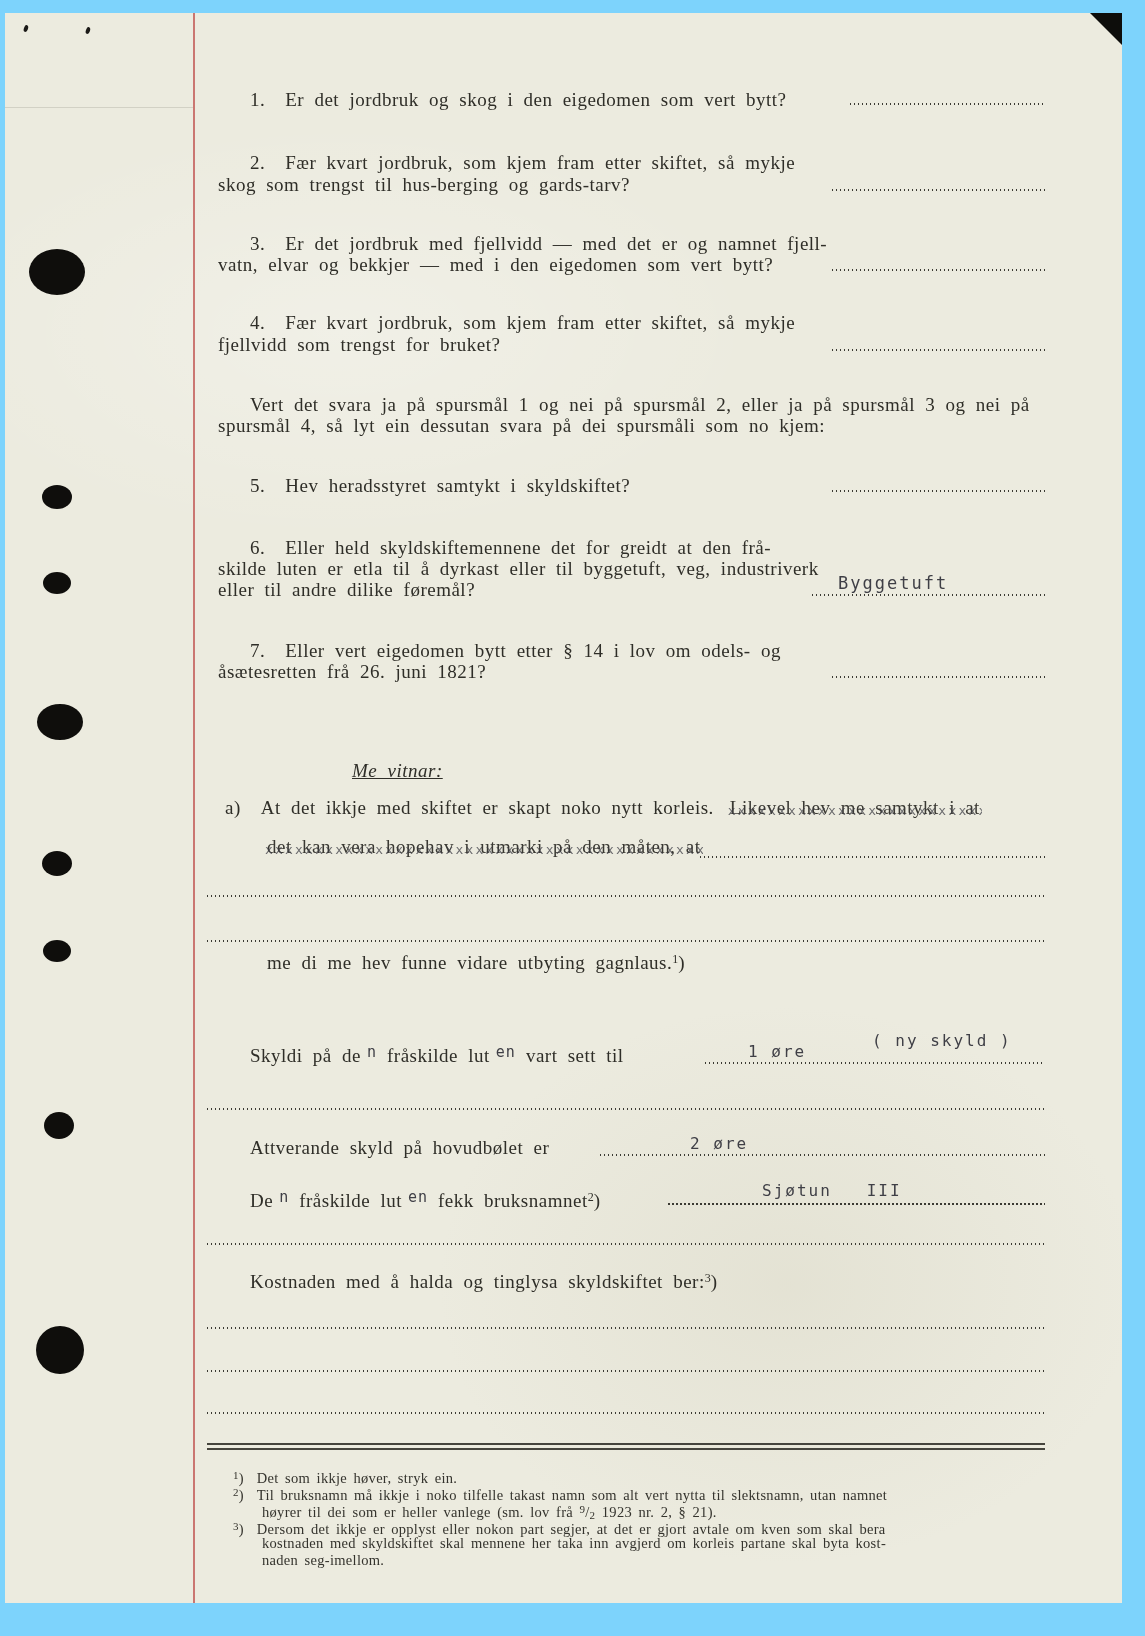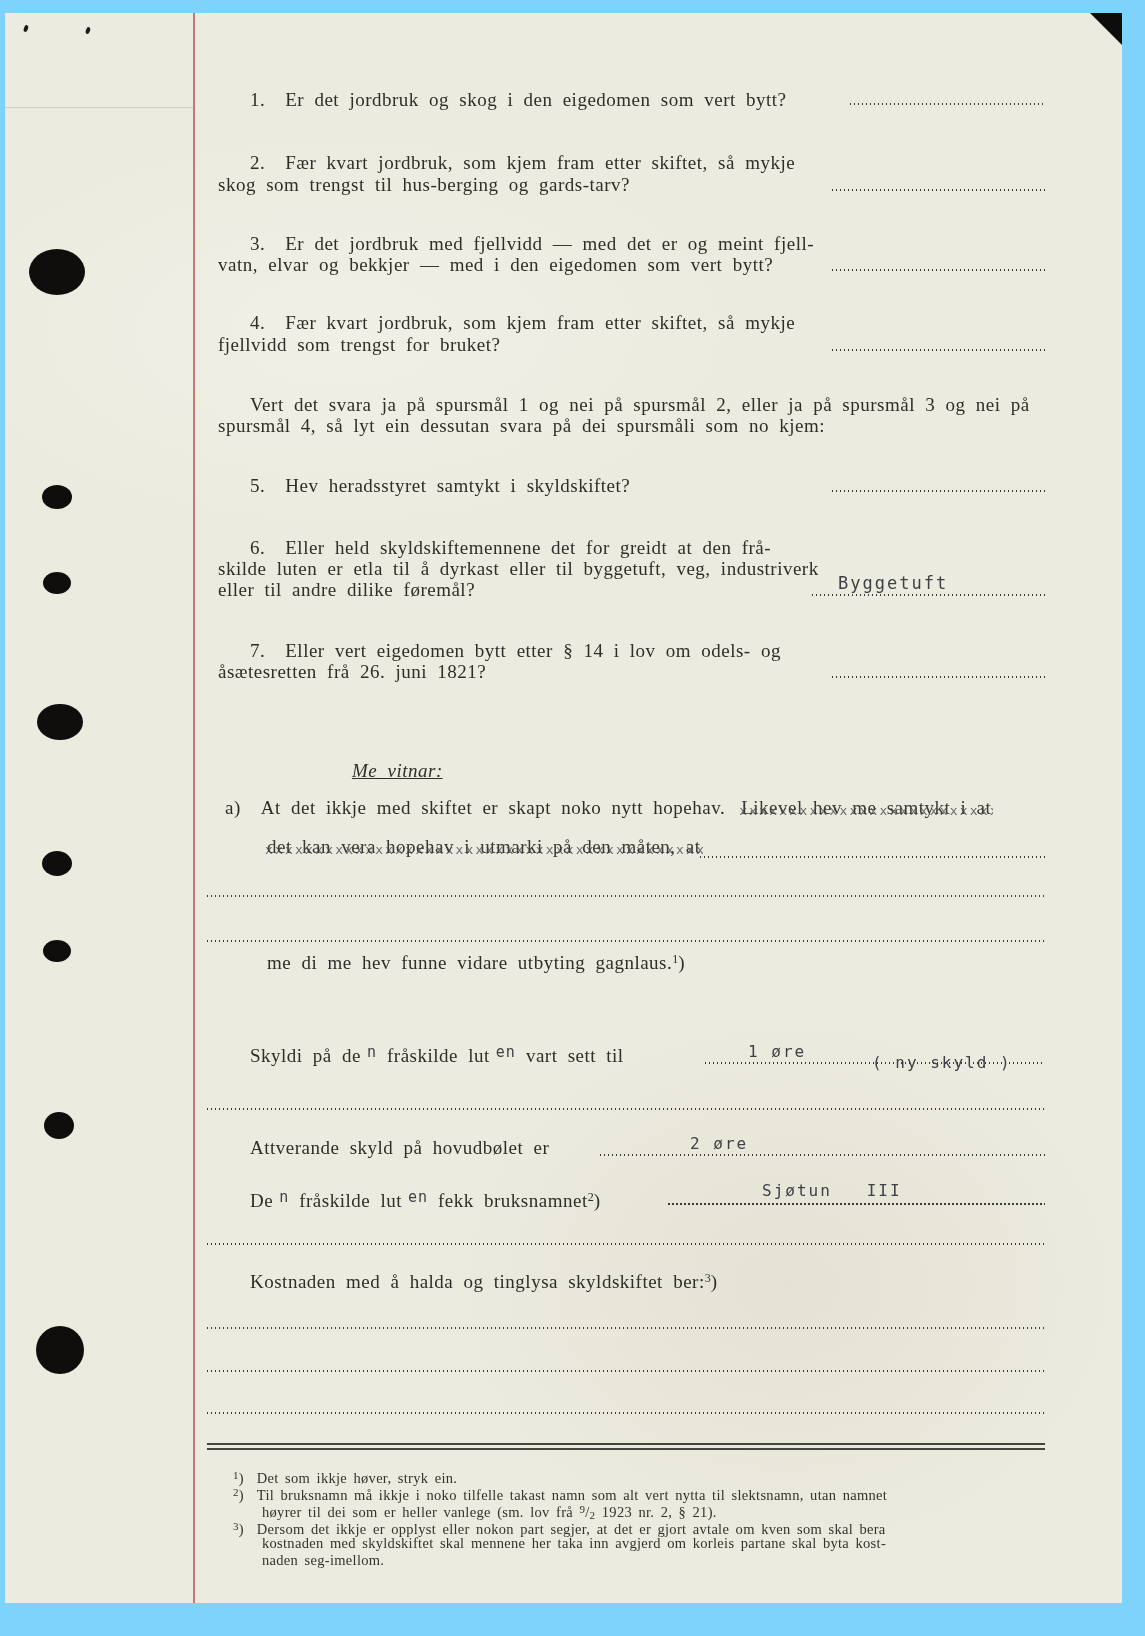--- a/index.html
+++ b/index.html
@@ -63,21 +63,21 @@
 
   <div class="t" style="left:250px;top:152px;">
     <span class="qnum">2.</span><span>Fær kvart jordbruk, som kjem fram etter skiftet, så mykje</span>
   </div>
   <div class="t" style="left:218px;top:174px;">
     <span>skog som trengst til hus-berging og gards-tarv?</span>
   </div>
   <div class="dots" style="left:832px;top:189px;width:213px;"></div>
 
   <div class="t" style="left:250px;top:233px;">
-    <span class="qnum">3.</span><span>Er det jordbruk med fjellvidd — med det er og meint fjell-</span>
+    <span class="qnum">3.</span><span>Er det jordbruk med fjellvidd — med det er og namnet fjell-</span>
   </div>
   <div class="t" style="left:218px;top:254px;">
     <span>vatn, elvar og bekkjer — med i den eigedomen som vert bytt?</span>
   </div>
   <div class="dots" style="left:832px;top:269px;width:213px;"></div>
 
   <div class="t" style="left:250px;top:312px;">
     <span class="qnum">4.</span><span>Fær kvart jordbruk, som kjem fram etter skiftet, så mykje</span>
   </div>
   <div class="t" style="left:218px;top:334px;">
@@ -115,42 +115,42 @@
   <div class="t" style="left:218px;top:661px;">
     <span>åsætesretten frå 26. juni 1821?</span>
   </div>
   <div class="dots" style="left:832px;top:676px;width:213px;"></div>
 
   <div class="t italic" style="left:352px;top:760px;text-decoration:underline;">
     <span>Me vitnar:</span>
   </div>
 
   <div class="t" style="left:225px;top:797px;">
-    <span class="qnum">a)</span><span>At det ikkje med skiftet er skapt noko nytt hopehav.</span><span class="gap"></span><span class="struck"><span>Likevel hev me samtykt i at</span><span class="xo">xxxxxxxxxxxxxxxxxxxxxxxxxxxxxxxxxxxxxxxx</span></span>
+    <span class="qnum">a)</span><span>At det ikkje med skiftet er skapt noko nytt korleis.</span><span class="gap"></span><span class="struck"><span>Likevel hev me samtykt i at</span><span class="xo">xxxxxxxxxxxxxxxxxxxxxxxxxxxxxxxxxxxxxxxx</span></span>
   </div>
 
   <div class="t" style="left:267px;top:836px;text-align:right;">
     <span class="struck"><span>det kan vera hopehav i utmarki på den måten, at</span><span class="xo">xxxxxxxxxxxxxxxxxxxxxxxxxxxxxxxxxxxxxxxxxxxxxxxx</span></span>
   </div>
   <div class="dots" style="left:700px;top:856px;width:345px;"></div>
 
   <div class="dots" style="left:207px;top:895px;width:838px;"></div>
   <div class="dots" style="left:207px;top:940px;width:838px;"></div>
 
   <div class="t" style="left:267px;top:948px;">
     <span>me di me hev funne vidare utbyting gagnlaus.</span><span class="sup">1</span><span>)</span>
   </div>
 
 
   <div class="t" style="left:250px;top:1045px;">
     <span>Skyldi på de</span><span class="ins">n</span><span>fråskilde lut</span><span class="ins">en</span><span>vart sett til</span>
   </div>
   <div class="dots" style="left:705px;top:1062px;width:340px;"></div>
   <div class="typed" style="left:748px;top:1042px;">1 øre</div>
-  <div class="typed" style="left:872px;top:1053px;">( ny skyld )</div>
+  <div class="typed" style="left:872px;top:1031px;">( ny skyld )</div>
 
   <div class="dots" style="left:207px;top:1108px;width:838px;"></div>
 
   <div class="t" style="left:250px;top:1137px;">
     <span>Attverande skyld på hovudbølet er</span>
   </div>
   <div class="dots" style="left:600px;top:1154px;width:445px;"></div>
   <div class="typed" style="left:690px;top:1134px;">2 øre</div>
 
   <div class="t" style="left:250px;top:1186px;">

